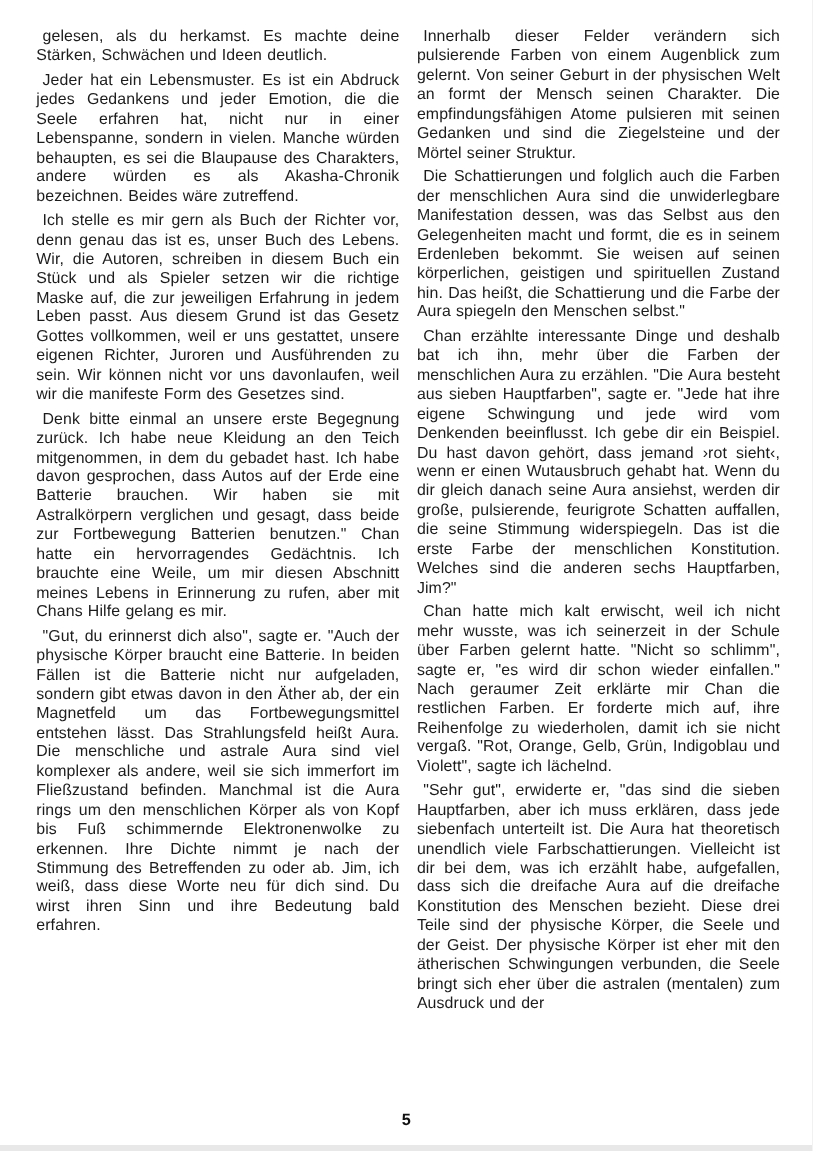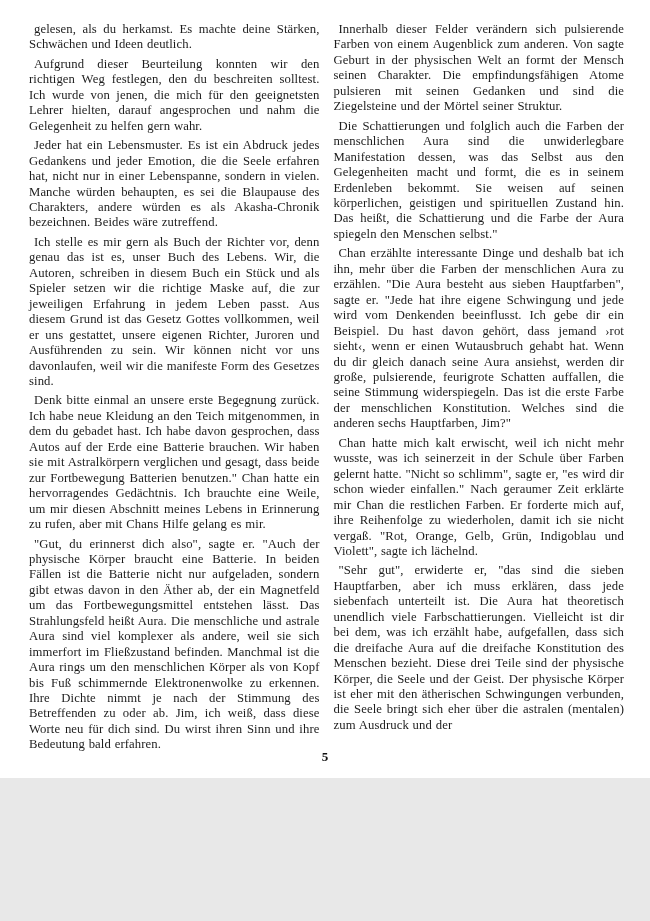--- a/index.html
+++ b/index.html
@@ -1,21 +1,21 @@
 <!DOCTYPE html>
 <html lang="de"><head>
 <meta charset="utf-8">
 <style>
   html, body { margin: 0; padding: 0; background: #e8e8e8; }
   .page {
     position: relative;
     width: 650px;
-    height: 778px;
+    height: 916px;
     background: #ffffff;
-    font-family: Liberation Serif, serif;
+    font-family: Liberation Sans, sans-serif;
     color: #1c1c1c;
     overflow: hidden;
     box-sizing: border-box;
   }
   .columns {
     display: flex;
     gap: 14px;
     padding: 22px 26px 0 29px;
     box-sizing: border-box;
   }
@@ -43,28 +43,27 @@
     color: #111;
   }
 </style>
 </head>
 <body>
 
 <div class="page">
   <div class="columns">
     <div class="col">
         <p class="para">gelesen, als du herkamst. Es machte deine Stärken, Schwächen und Ideen deutlich.</p>
-        <p class="para">Aufgrund dieser Beurteilung konnten wir den richtigen Weg festlegen, den du beschreiten solltest. Ich wurde von jenen, die mich für den geeignetsten Lehrer hielten, darauf angesprochen und nahm die Gelegenheit zu helfen gern wahr.</p>
         <p class="para">Jeder hat ein Lebensmuster. Es ist ein Abdruck jedes Gedankens und jeder Emotion, die die Seele erfahren hat, nicht nur in einer Lebenspanne, sondern in vielen. Manche würden behaupten, es sei die Blaupause des Charakters, andere würden es als Akasha-Chronik bezeichnen. Beides wäre zutreffend.</p>
         <p class="para">Ich stelle es mir gern als Buch der Richter vor, denn genau das ist es, unser Buch des Lebens. Wir, die Autoren, schreiben in diesem Buch ein Stück und als Spieler setzen wir die richtige Maske auf, die zur jeweiligen Erfahrung in jedem Leben passt. Aus diesem Grund ist das Gesetz Gottes vollkommen, weil er uns gestattet, unsere eigenen Richter, Juroren und Ausführenden zu sein. Wir können nicht vor uns davonlaufen, weil wir die manifeste Form des Gesetzes sind.</p>
         <p class="para">Denk bitte einmal an unsere erste Begegnung zurück. Ich habe neue Kleidung an den Teich mitgenommen, in dem du gebadet hast. Ich habe davon gesprochen, dass Autos auf der Erde eine Batterie brauchen. Wir haben sie mit Astralkörpern verglichen und gesagt, dass beide zur Fortbewegung Batterien benutzen." Chan hatte ein hervorragendes Gedächtnis. Ich brauchte eine Weile, um mir diesen Abschnitt meines Lebens in Erinnerung zu rufen, aber mit Chans Hilfe gelang es mir.</p>
         <p class="para">"Gut, du erinnerst dich also", sagte er. "Auch der physische Körper braucht eine Batterie. In beiden Fällen ist die Batterie nicht nur aufgeladen, sondern gibt etwas davon in den Äther ab, der ein Magnetfeld um das Fortbewegungsmittel entstehen lässt. Das Strahlungsfeld heißt Aura. Die menschliche und astrale Aura sind viel komplexer als andere, weil sie sich immerfort im Fließzustand befinden. Manchmal ist die Aura rings um den menschlichen Körper als von Kopf bis Fuß schimmernde Elektronenwolke zu erkennen. Ihre Dichte nimmt je nach der Stimmung des Betreffenden zu oder ab. Jim, ich weiß, dass diese Worte neu für dich sind. Du wirst ihren Sinn und ihre Bedeutung bald erfahren.</p>
       </div>
     <div class="col">
-        <p class="para">Innerhalb dieser Felder verändern sich pulsierende Farben von einem Augenblick zum anderen. Von sagte Geburt in der physischen Welt an formt der Mensch seinen Charakter. Die empfindungsfähigen Atome pulsieren mit seinen Gedanken und sind die Ziegelsteine und der Mörtel seiner Struktur.</p>
+        <p class="para">Innerhalb dieser Felder verändern sich pulsierende Farben von einem Augenblick zum gelernt. Von seiner Geburt in der physischen Welt an formt der Mensch seinen Charakter. Die empfindungsfähigen Atome pulsieren mit seinen Gedanken und sind die Ziegelsteine und der Mörtel seiner Struktur.</p>
         <p class="para">Die Schattierungen und folglich auch die Farben der menschlichen Aura sind die unwiderlegbare Manifestation dessen, was das Selbst aus den Gelegenheiten macht und formt, die es in seinem Erdenleben bekommt. Sie weisen auf seinen körperlichen, geistigen und spirituellen Zustand hin. Das heißt, die Schattierung und die Farbe der Aura spiegeln den Menschen selbst."</p>
         <p class="para">Chan erzählte interessante Dinge und deshalb bat ich ihn, mehr über die Farben der menschlichen Aura zu erzählen. "Die Aura besteht aus sieben Hauptfarben", sagte er. "Jede hat ihre eigene Schwingung und jede wird vom Denkenden beeinflusst. Ich gebe dir ein Beispiel. Du hast davon gehört, dass jemand ›rot sieht‹, wenn er einen Wutausbruch gehabt hat. Wenn du dir gleich danach seine Aura ansiehst, werden dir große, pulsierende, feurigrote Schatten auffallen, die seine Stimmung widerspiegeln. Das ist die erste Farbe der menschlichen Konstitution. Welches sind die anderen sechs Hauptfarben, Jim?"</p>
         <p class="para">Chan hatte mich kalt erwischt, weil ich nicht mehr wusste, was ich seinerzeit in der Schule über Farben gelernt hatte. "Nicht so schlimm", sagte er, "es wird dir schon wieder einfallen." Nach geraumer Zeit erklärte mir Chan die restlichen Farben. Er forderte mich auf, ihre Reihenfolge zu wiederholen, damit ich sie nicht vergaß. "Rot, Orange, Gelb, Grün, Indigoblau und Violett", sagte ich lächelnd.</p>
         <p class="para">"Sehr gut", erwiderte er, "das sind die sieben Hauptfarben, aber ich muss erklären, dass jede siebenfach unterteilt ist. Die Aura hat theoretisch unendlich viele Farbschattierungen. Vielleicht ist dir bei dem, was ich erzählt habe, aufgefallen, dass sich die dreifache Aura auf die dreifache Konstitution des Menschen bezieht. Diese drei Teile sind der physische Körper, die Seele und der Geist. Der physische Körper ist eher mit den ätherischen Schwingungen verbunden, die Seele bringt sich eher über die astralen (mentalen) zum Ausdruck und der</p>
       </div>
   </div>
   <div class="page-number">5</div>
 </div>
 
 </body></html>

